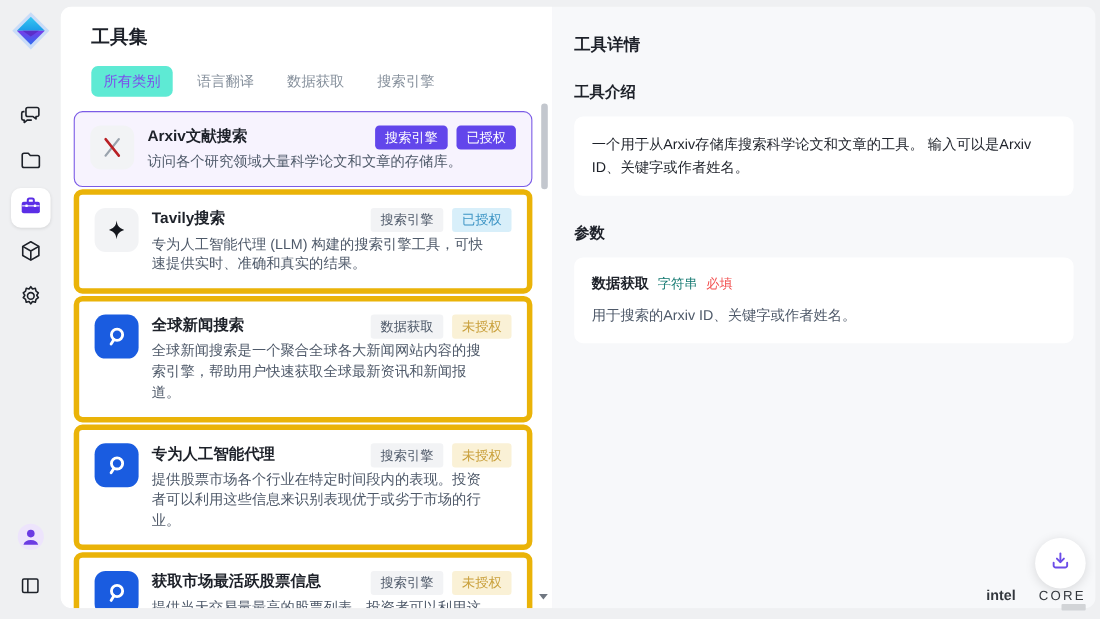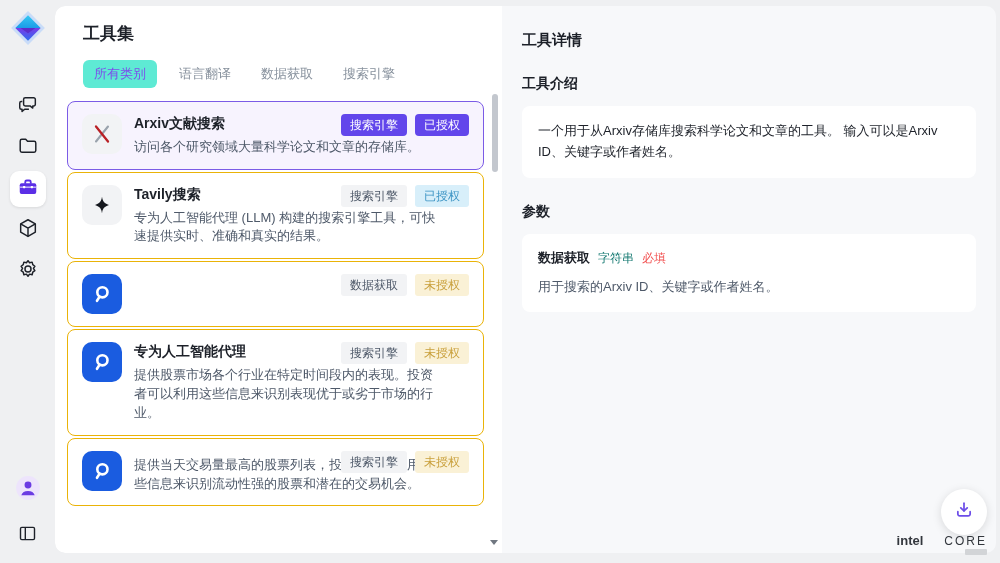--- a/index.html
+++ b/index.html
@@ -28,21 +28,21 @@
   .detail-panel { flex:1; background:#F7F8FA; padding:16px 20px; }
   
   .list-panel h1 { margin:16px 28px 0; font-size:17px; font-weight:bold; }
   .tabs { display:flex; gap:14px; margin:15px 28px 0; align-items:center; }
   .tab { border:none; background:transparent; font-size:13px; color:#86909C;
     padding:5px 8px; border-radius:6px; cursor:pointer; font-family:inherit; white-space:nowrap; }
   .tab.active { background:#5eead4; color:#7C4DEB; padding:5px 11px; }
   
   .cards { margin-top:13px; padding:0 18px 0 12px; flex:1; overflow:hidden;
     display:flex; flex-direction:column; gap:2px; }
-  .card { position:relative; background:#fff; border:1px solid #eab308; border-radius:8px;
+  .card { position:relative; background:#fff; border:5px solid #eab308; border-radius:8px;
     padding:12px 14px; display:flex; gap:12px; flex-shrink:0; cursor:pointer; }
   .card.selected { border:1.5px solid #7B5BE6; background:#F7F3FE; }
   .tool-icon { width:40px; height:40px; border-radius:10px; background:#F2F3F5;
     display:flex; align-items:center; justify-content:center; flex-shrink:0; }
   .tool-icon.blue { background:#1A5CE0; }
   .ic { display:none; align-items:center; justify-content:center; }
   .tool-main { flex:1; min-width:0; }
   .tool-name { font-size:14px; font-weight:bold; line-height:1.35; }
   .tool-desc { margin-top:5px; font-size:13px; color:#4E5969; line-height:1.45; max-width:306px; }
   .badges { position:absolute; top:12px; right:14px; display:flex; gap:8px; }
@@ -220,20 +220,24 @@
     <div class="tool-icon blue">
 
       <span class="ic ic-q" style="display: flex;">
         <svg width="24" height="24" viewBox="0 0 24 24" fill="none" stroke="#fff" stroke-width="2.6" stroke-linecap="round">
           <circle cx="12.4" cy="10.3" r="5.1"></circle>
           <path d="M9.6 14.6 L7 18.8"></path>
         </svg>
       </span>
 
     </div>
+    <div class="tool-main">
+      <div class="tool-name">全球新闻搜索</div>
+      <div class="tool-desc">全球新闻搜索是一个聚合全球各大新闻网站内容的搜索引擎，帮助用户快速获取全球最新资讯和新闻报道。</div>
+    </div>
     <div class="badges">
       <span class="badge cat">数据获取</span>
       <span class="badge status unauthorized">未授权</span>
     </div>
   </div>
         <div class="card">
     <div class="tool-icon blue">
 
       <span class="ic ic-q" style="display: flex;">
         <svg width="24" height="24" viewBox="0 0 24 24" fill="none" stroke="#fff" stroke-width="2.6" stroke-linecap="round">
@@ -257,20 +261,21 @@
 
       <span class="ic ic-q" style="display: flex;">
         <svg width="24" height="24" viewBox="0 0 24 24" fill="none" stroke="#fff" stroke-width="2.6" stroke-linecap="round">
           <circle cx="12.4" cy="10.3" r="5.1"></circle>
           <path d="M9.6 14.6 L7 18.8"></path>
         </svg>
       </span>
 
     </div>
     <div class="tool-main">
+      <div class="tool-name">获取市场最活跃股票信息</div>
       <div class="tool-desc">提供当天交易量最高的股票列表，投资者可以利用这些信息来识别流动性强的股票和潜在的交易机会。</div>
     </div>
     <div class="badges">
       <span class="badge cat">搜索引擎</span>
       <span class="badge status unauthorized">未授权</span>
     </div>
   </div>
       </div>
     <div class="vscroll">
       <div class="thumb"></div>

